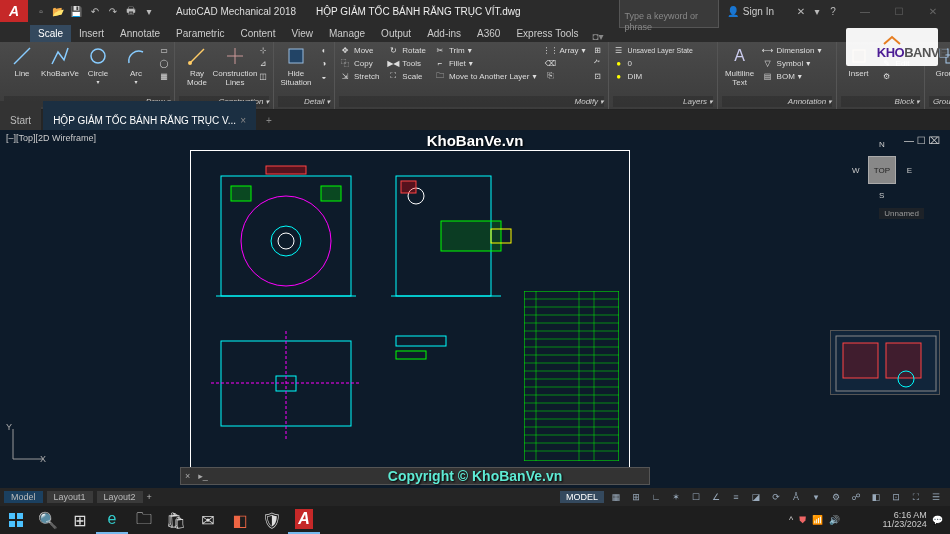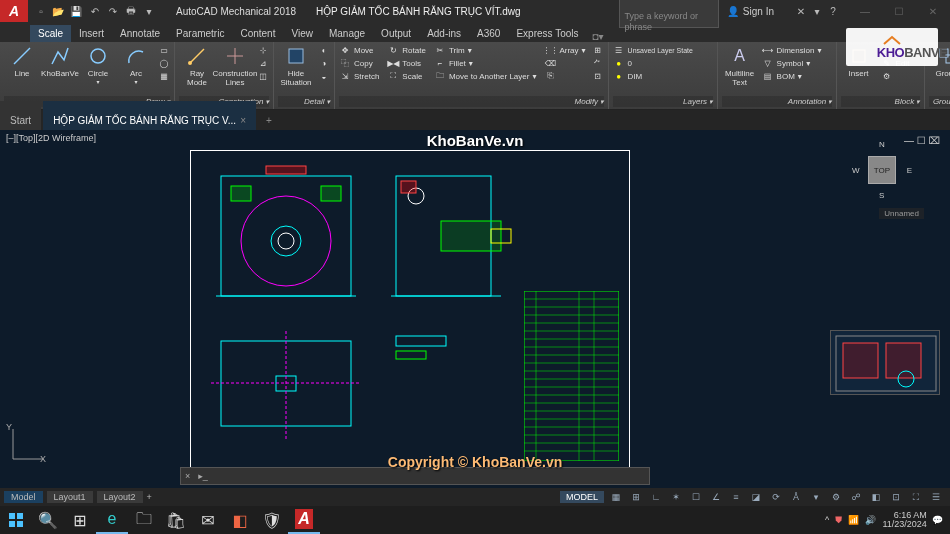--- a/index.html
+++ b/index.html
@@ -40,21 +40,21 @@
 
 .doc-tabs { height: 20px; background: #252525; display: flex; align-items: center; font-size: 10px; color: #bbb; }
 .doc-tabs .dtab { padding: 14px 10px; background: #333; margin-right: 2px; cursor: pointer; display: flex; align-items: center; gap: 4px; }
 .doc-tabs .dtab.active { background: #1b2f42; color: #fff; }
 .doc-tabs .plus { padding: 0 8px; color: #888; cursor: pointer; }
 
 
 .canvas { position: absolute; top: 130px; left: 0; right: 0; bottom: 46px; background: #0d1b2a; overflow: hidden; }
 .viewport-label { position: absolute; top: 3px; left: 6px; color: #ccc; font-size: 9px; }
 .wm-top { position: absolute; top: 2px; left: 50%; transform: translateX(-50%); color: #fff; font-size: 15px; font-weight: bold; text-shadow: 1px 1px 2px #000; }
-.wm-bot { position: absolute; bottom: 18px; left: 50%; transform: translateX(-50%); color: #fdba74; font-size: 14px; font-weight: bold; text-shadow: 1px 1px 2px #000; }
+.wm-bot { position: absolute; bottom: 4px; left: 50%; transform: translateX(-50%); color: #5eead4; font-size: 14px; font-weight: bold; text-shadow: 1px 1px 2px #000; }
 .drawing-frame { position: absolute; top: 20px; left: 190px; width: 440px; height: 320px; border: 1px solid #fff; }
 .viewcube { position: absolute; top: 12px; right: 40px; width: 56px; height: 56px; }
 .viewcube .cube { width: 28px; height: 28px; background: #888; border: 1px solid #aaa; position: absolute; top: 14px; left: 14px; display: flex; align-items: center; justify-content: center; font-size: 8px; color: #222; }
 .viewcube .nsew { position: absolute; color: #ccc; font-size: 8px; }
 .unnamed { position: absolute; top: 78px; right: 26px; color: #999; font-size: 8px; background: rgba(40,40,40,0.6); padding: 1px 5px; }
 .nav-minus { position: absolute; top: 5px; right: 10px; color: #ccc; font-size: 10px; cursor: pointer; }
 .ucs { position: absolute; bottom: 24px; left: 8px; color: #aaa; font-size: 9px; }
 
 
 .preview { position: absolute; right: 10px; top: 200px; width: 110px; height: 65px; background: #11253a; border: 1px solid #555; }
@@ -75,21 +75,21 @@
 .status-bar .left { display: flex; align-items: center; gap: 4px; padding-left: 4px; }
 .status-bar .right { margin-left: auto; display: flex; align-items: center; gap: 4px; padding-right: 6px; }
 .status-bar .sico { width: 16px; height: 14px; display: flex; align-items: center; justify-content: center; color: #9ab; cursor: pointer; border: 1px solid transparent; }
 .status-bar .model-b { background: #34495e; padding: 1px 6px; color: #fff; }
 
 
 .taskbar { position: absolute; bottom: 0; left: 0; right: 0; height: 28px; background: #1e1e1e; display: flex; align-items: center; }
 .taskbar .tb-btn { width: 32px; height: 28px; display: flex; align-items: center; justify-content: center; color: #ddd; cursor: pointer; }
 .taskbar .tb-btn.active { border-bottom: 2px solid #76b9ed; }
 .taskbar .tray { margin-left: auto; display: flex; align-items: center; gap: 6px; padding-right: 6px; color: #ccc; font-size: 9px; }
-.taskbar .clock { text-align: right; line-height: 1; }
+.taskbar .clock { text-align: right; line-height: 1; margin-left: 36px; }
 
 svg { display: block; }
 </style>
 </head>
 <body>
 
 <div class="title-bar">
   <div class="logo">A</div>
   <div class="qat">
     <span>▫</span>

